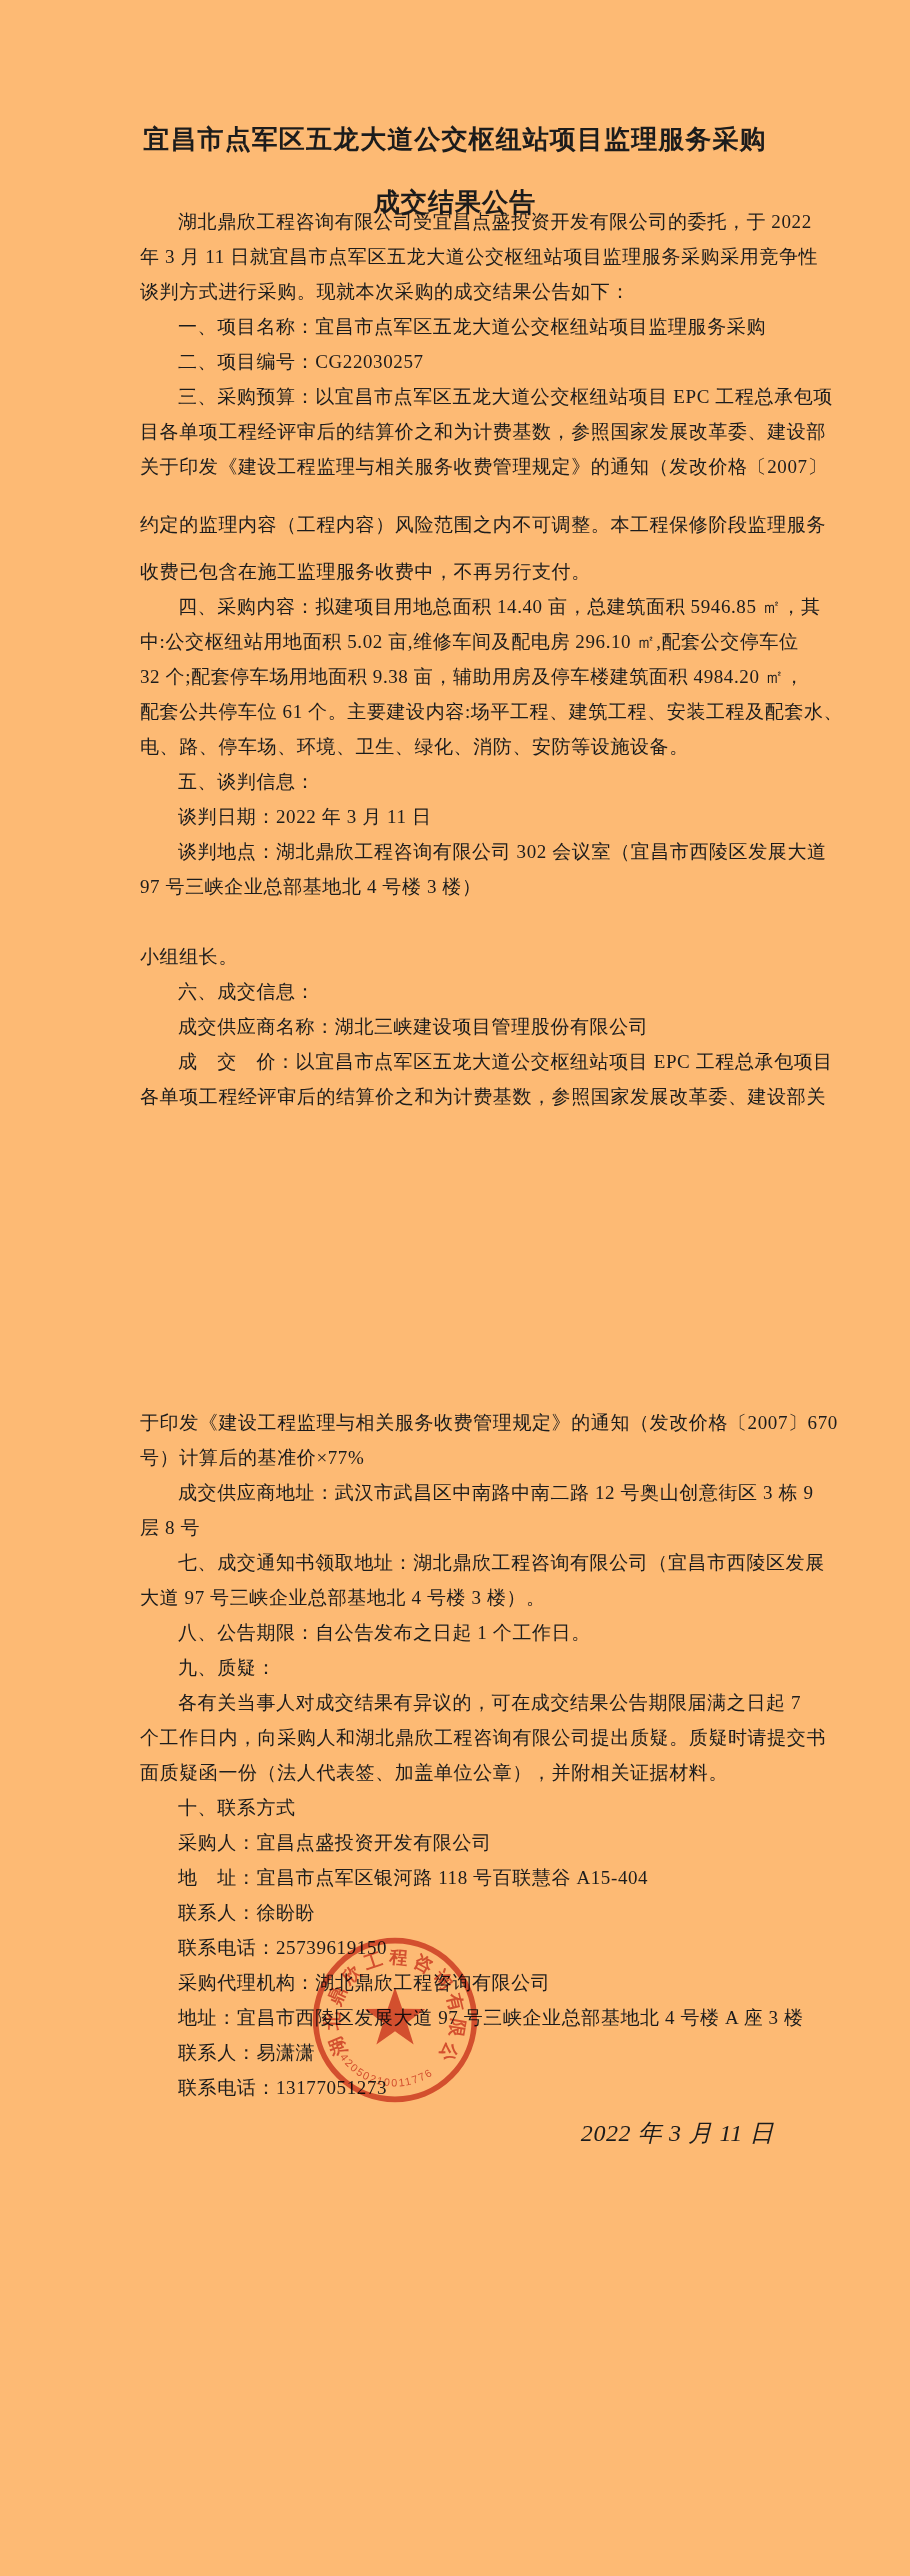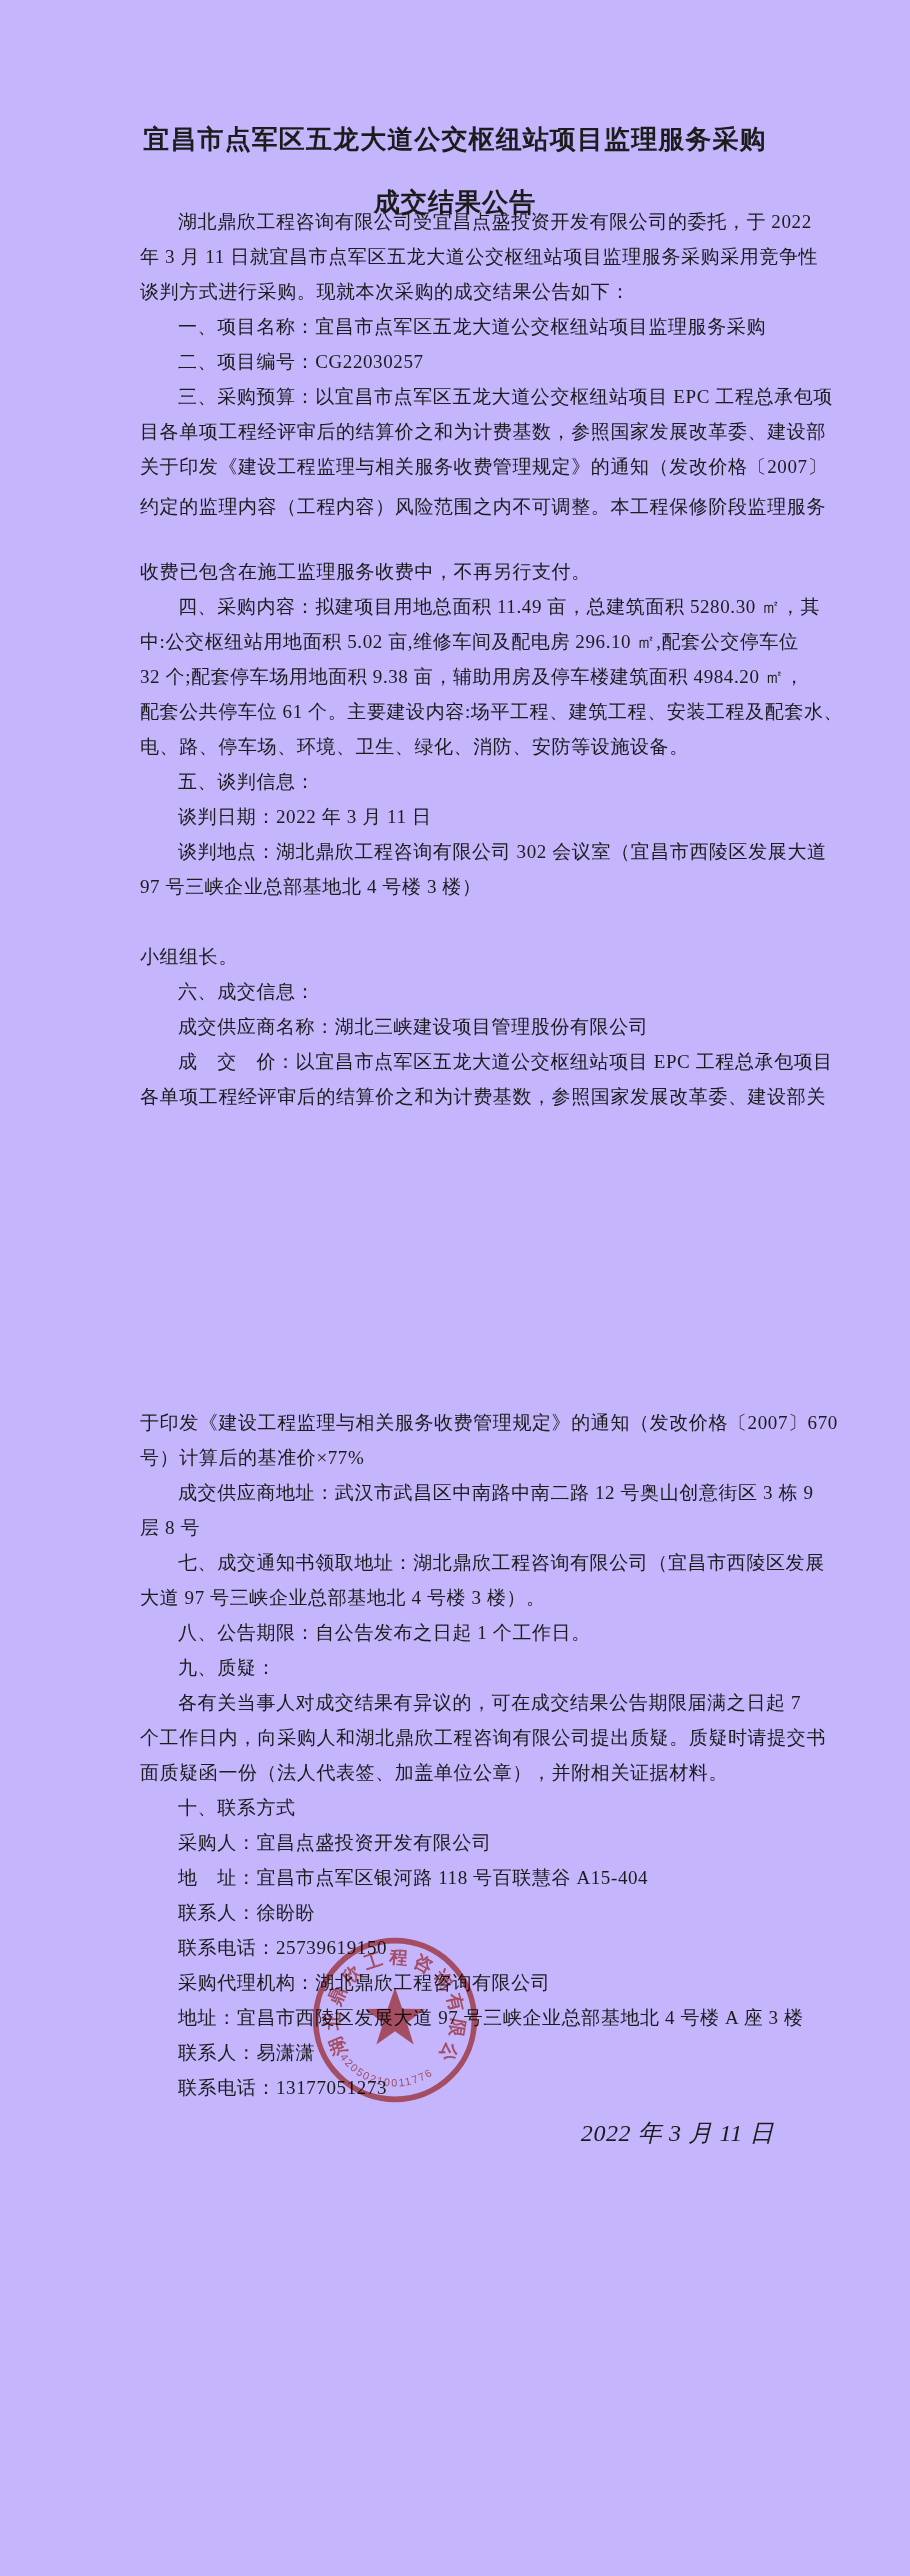--- a/index.html
+++ b/index.html
@@ -1,19 +1,19 @@
 <!DOCTYPE html>
 <html style="font-size:9.2px"><head>
 <meta charset="utf-8">
 <style>
   html,body{margin:0;padding:0;background:#e8e8e8;}
   .page{
     position:relative;
     width:910px;height:2576px;
-    background:#c4b5fd;
+    background:#fdba74;
     margin:0 auto;
     overflow:hidden;
     font-family:"Liberation Serif","DejaVu Serif",serif;
     color:#1c1c1c;
   }
   .t{
     position:absolute;left:0;width:100%;
     text-align:center;
     font-size:26px;font-weight:bold;
     letter-spacing:1.1px;
@@ -50,23 +50,23 @@
   <div class="t t2">成交结果公告</div>
 
   <div class="ln ind" style="top:211px">湖北鼎欣工程咨询有限公司受宜昌点盛投资开发有限公司的委托，于 2022</div>
   <div class="ln" style="top:246px">年 3 月 11 日就宜昌市点军区五龙大道公交枢纽站项目监理服务采购采用竞争性</div>
   <div class="ln" style="top:281px">谈判方式进行采购。现就本次采购的成交结果公告如下：</div>
   <div class="ln ind" style="top:316px">一、项目名称：宜昌市点军区五龙大道公交枢纽站项目监理服务采购</div>
   <div class="ln ind" style="top:351px">二、项目编号：CG22030257</div>
   <div class="ln ind" style="top:386px">三、采购预算：以宜昌市点军区五龙大道公交枢纽站项目 EPC 工程总承包项</div>
   <div class="ln" style="top:421px">目各单项工程经评审后的结算价之和为计费基数，参照国家发展改革委、建设部</div>
   <div class="ln" style="top:456px">关于印发《建设工程监理与相关服务收费管理规定》的通知（发改价格〔2007〕</div>
-  <div class="ln" style="top:496px">约定的监理内容（工程内容）风险范围之内不可调整。本工程保修阶段监理服务</div>
+  <div class="ln" style="top:514px">约定的监理内容（工程内容）风险范围之内不可调整。本工程保修阶段监理服务</div>
   <div class="ln" style="top:561px">收费已包含在施工监理服务收费中，不再另行支付。</div>
-  <div class="ln ind" style="top:596px">四、采购内容：拟建项目用地总面积 11.49 亩，总建筑面积 5280.30 ㎡，其</div>
+  <div class="ln ind" style="top:596px">四、采购内容：拟建项目用地总面积 14.40 亩，总建筑面积 5946.85 ㎡，其</div>
   <div class="ln" style="top:631px">中:公交枢纽站用地面积 5.02 亩,维修车间及配电房 296.10 ㎡,配套公交停车位</div>
   <div class="ln" style="top:666px">32 个;配套停车场用地面积 9.38 亩，辅助用房及停车楼建筑面积 4984.20  ㎡，</div>
   <div class="ln" style="top:701px">配套公共停车位 61 个。主要建设内容:场平工程、建筑工程、安装工程及配套水、</div>
   <div class="ln" style="top:736px">电、路、停车场、环境、卫生、绿化、消防、安防等设施设备。</div>
   <div class="ln ind" style="top:771px">五、谈判信息：</div>
   <div class="ln ind" style="top:806px">谈判日期：2022 年 3 月 11 日</div>
   <div class="ln ind" style="top:841px">谈判地点：湖北鼎欣工程咨询有限公司 302 会议室（宜昌市西陵区发展大道</div>
   <div class="ln" style="top:876px">97 号三峡企业总部基地北 4 号楼 3 楼）</div>
   <div class="ln" style="top:946px">小组组长。</div>
   <div class="ln ind" style="top:981px">六、成交信息：</div>

